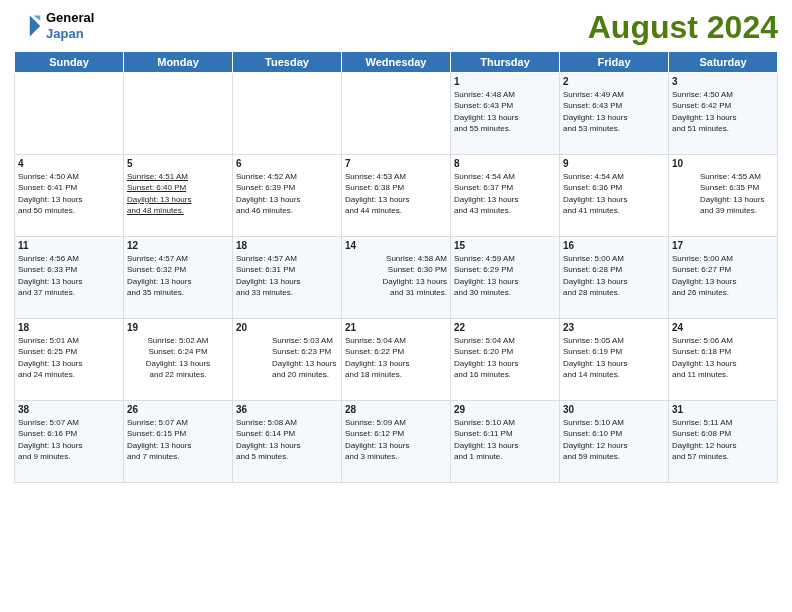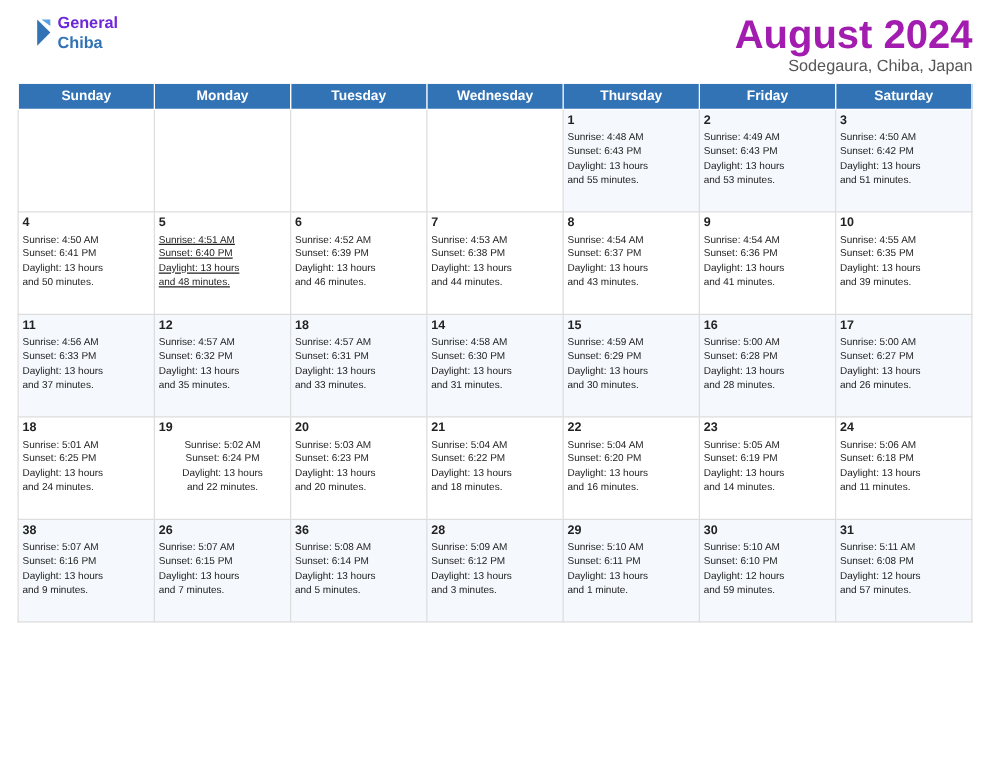--- a/index.html
+++ b/index.html
@@ -26,33 +26,33 @@
       align-items: center;
       gap: 4px;
     }
     .logo-text {
       font-size: 13px;
       font-weight: bold;
       color: #333;
       line-height: 1.2;
     }
     .logo-text span {
-      color: #6d28d9;
+      color: #000000;
     }
     .logo-icon {
       width: 28px;
       height: 28px;
     }
     .title-block {
       text-align: right;
     }
     .main-title {
       font-size: 32px;
       font-weight: bold;
-      color: #a21caf;
+      color: #4d7c0f;
       line-height: 1.1;
     }
     .subtitle {
       font-size: 13px;
       color: #555;
     }
     table {
       width: 100%;
       border-collapse: collapse;
       table-layout: fixed;
@@ -103,26 +103,25 @@
 
 <div class="page">
   <div class="header">
     <div class="logo">
       <svg class="logo-icon" viewBox="0 0 32 32">
         <polygon points="18,4 30,16 18,28" fill="#3273b5"></polygon>
         <polygon points="22,4 30,10 30,4" fill="#5ba3e0"></polygon>
       </svg>
       <div class="logo-text">
         <div><span>General</span></div>
-        <div><span style="color:#3273b5">Chiba</span></div>
+        <div><span style="color:#3273b5">Japan</span></div>
       </div>
     </div>
     <div class="title-block">
       <div class="main-title">August 2024</div>
-      <div class="subtitle">Sodegaura, Chiba, Japan</div>
     </div>
   </div>
 
   <table>
     <thead>
       <tr>
       <th>Sunday</th>
           <th>Monday</th>
           <th>Tuesday</th>
           <th>Wednesday</th>
@@ -197,21 +196,21 @@
           </td>
           <td>
             <span class="day-num">9</span>
             <div class="cell-content" style="white-space: pre-line;">Sunrise: 4:54 AM
 Sunset: 6:36 PM
 Daylight: 13 hours
 and 41 minutes.</div>
           </td>
           <td>
             <span class="day-num">10</span>
-            <div class="cell-content" style="white-space: pre-line;">Sunrise: 4:55 AM
+            <div class="cell-content" style="white-space: pre-line; margin-left: 28px;">Sunrise: 4:55 AM
 Sunset: 6:35 PM
 Daylight: 13 hours
 and 39 minutes.</div>
           </td>
         </tr>
         <tr>
           <td>
             <span class="day-num">11</span>
             <div class="cell-content" style="white-space: pre-line;">Sunrise: 4:56 AM
 Sunset: 6:33 PM
@@ -227,21 +226,21 @@
           </td>
           <td>
             <span class="day-num">18</span>
             <div class="cell-content" style="white-space: pre-line;">Sunrise: 4:57 AM
 Sunset: 6:31 PM
 Daylight: 13 hours
 and 33 minutes.</div>
           </td>
           <td>
             <span class="day-num">14</span>
-            <div class="cell-content" style="white-space: pre-line;">Sunrise: 4:58 AM
+            <div class="cell-content" style="white-space: pre-line; text-align: right;">Sunrise: 4:58 AM
 Sunset: 6:30 PM
 Daylight: 13 hours
 and 31 minutes.</div>
           </td>
           <td>
             <span class="day-num">15</span>
             <div class="cell-content" style="white-space: pre-line;">Sunrise: 4:59 AM
 Sunset: 6:29 PM
 Daylight: 13 hours
 and 30 minutes.</div>
@@ -271,21 +270,21 @@
           </td>
           <td>
             <span class="day-num">19</span>
             <div class="cell-content" style="white-space: pre-line; text-align: center;">Sunrise: 5:02 AM
 Sunset: 6:24 PM
 Daylight: 13 hours
 and 22 minutes.</div>
           </td>
           <td>
             <span class="day-num">20</span>
-            <div class="cell-content" style="white-space: pre-line;">Sunrise: 5:03 AM
+            <div class="cell-content" style="white-space: pre-line; margin-left: 36px;">Sunrise: 5:03 AM
 Sunset: 6:23 PM
 Daylight: 13 hours
 and 20 minutes.</div>
           </td>
           <td>
             <span class="day-num">21</span>
             <div class="cell-content" style="white-space: pre-line;">Sunrise: 5:04 AM
 Sunset: 6:22 PM
 Daylight: 13 hours
 and 18 minutes.</div>

